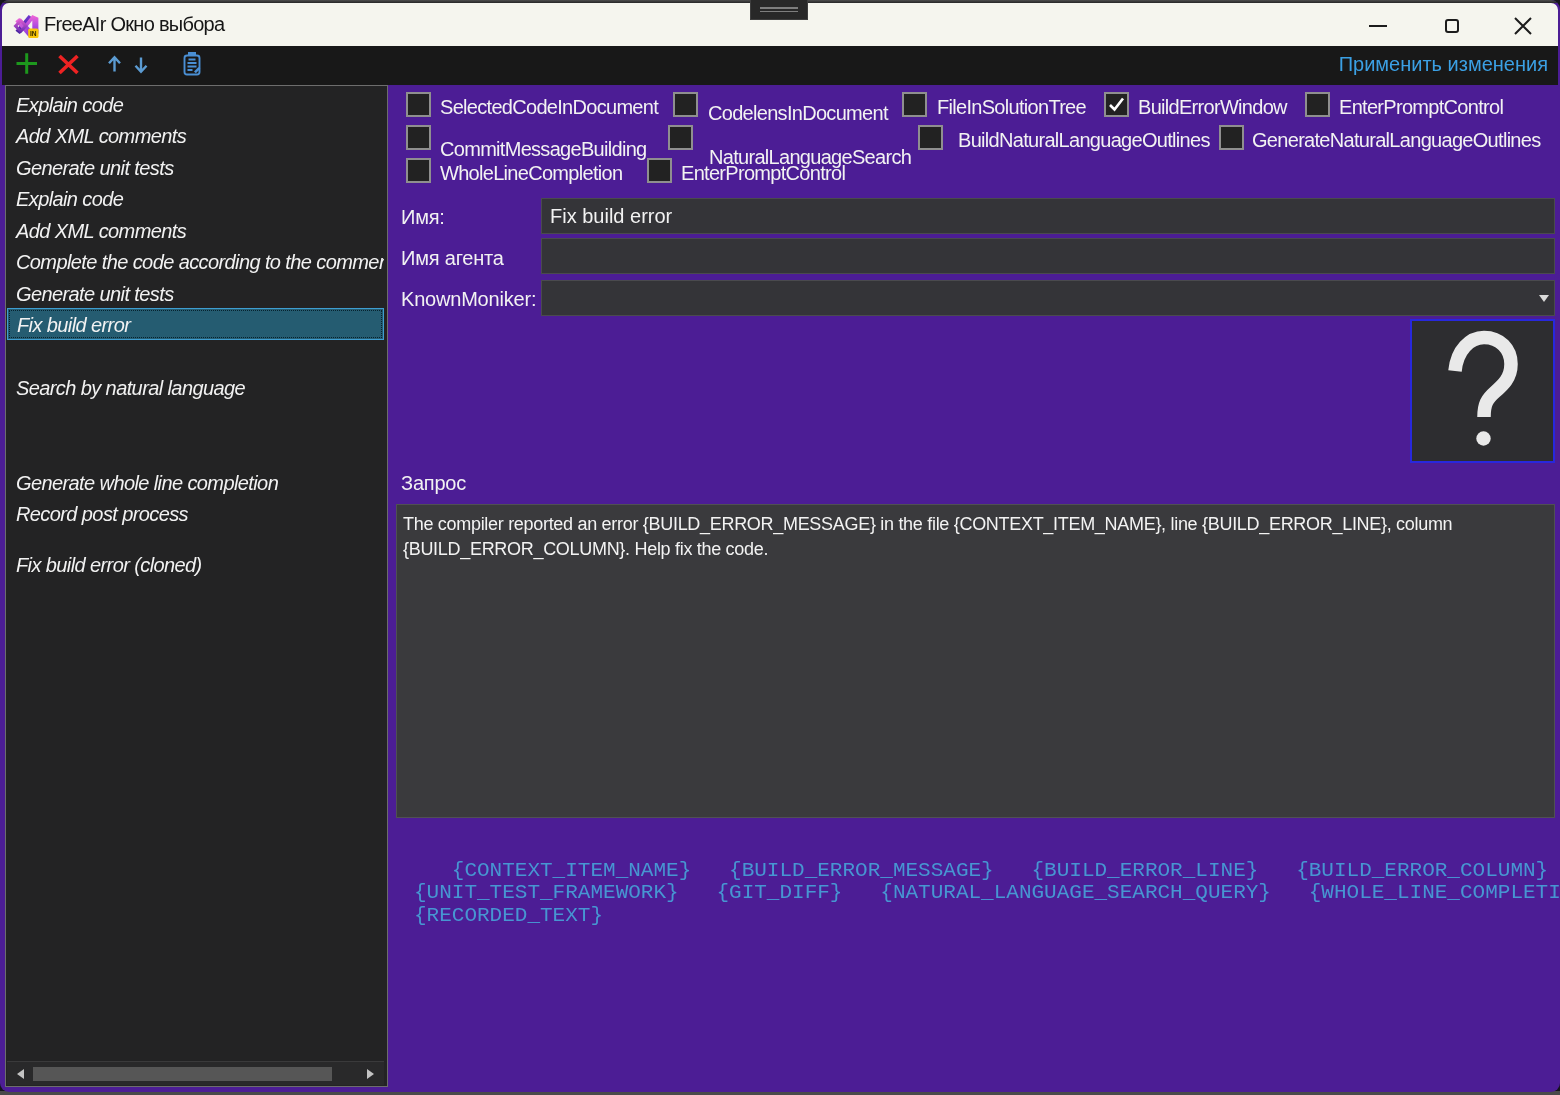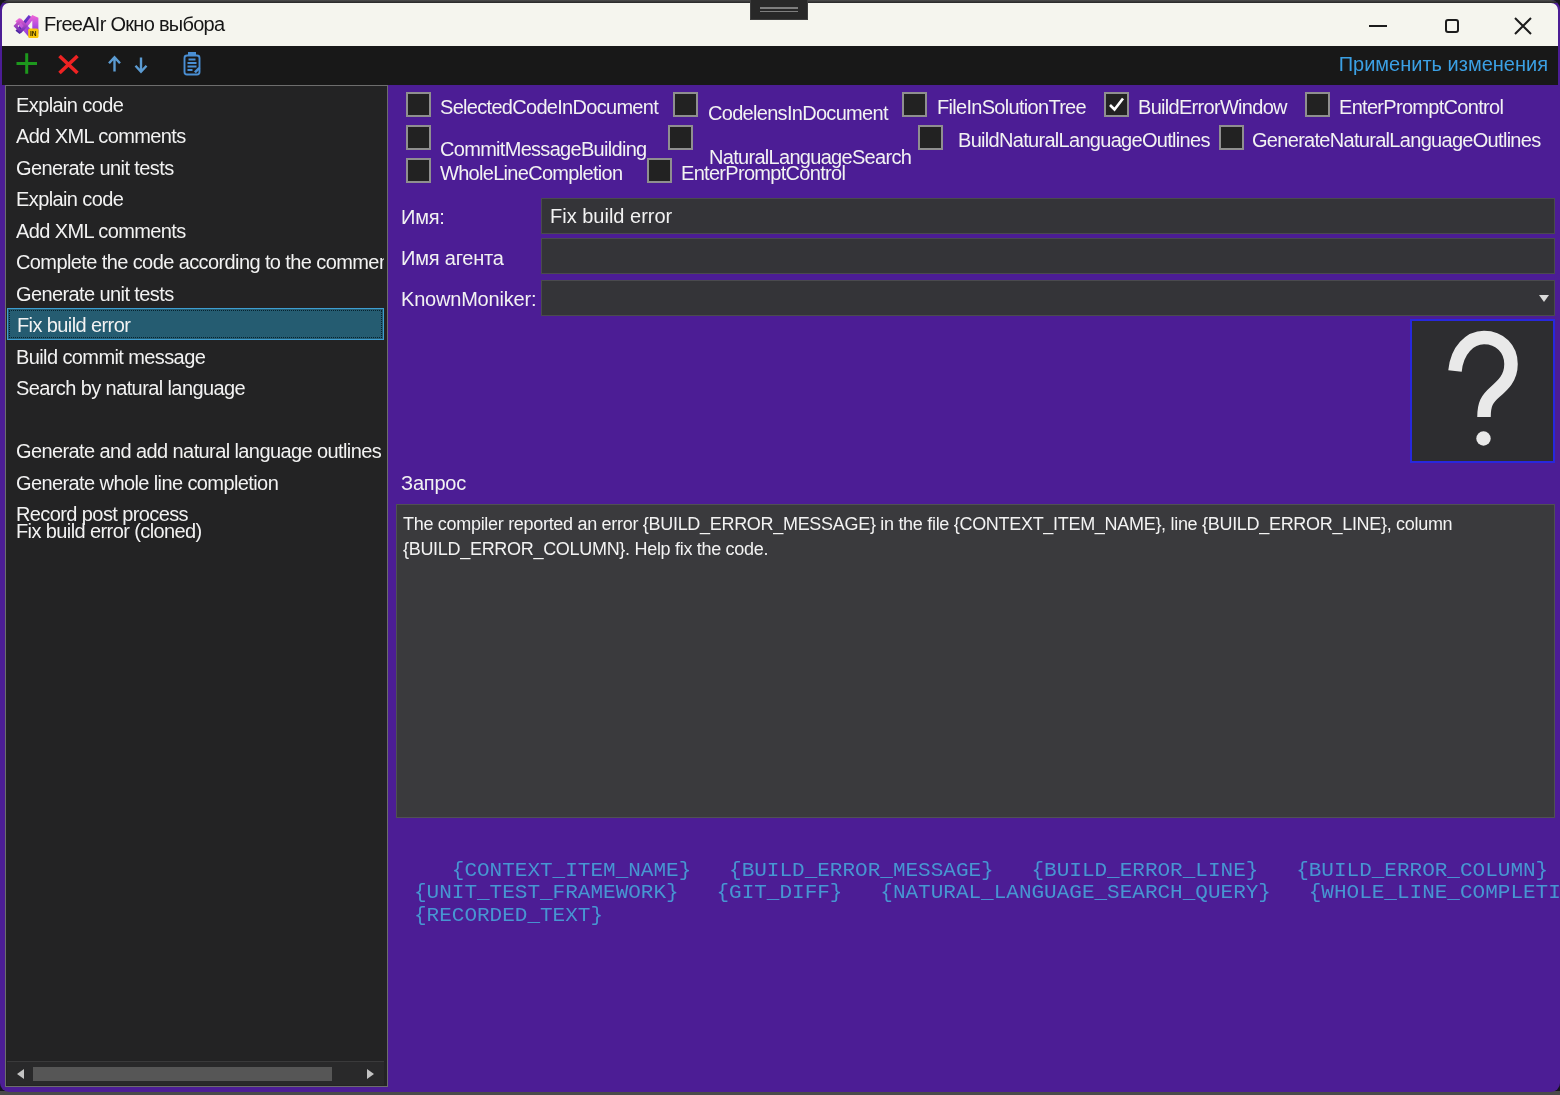--- a/index.html
+++ b/index.html
@@ -18,21 +18,21 @@
   #title { position:absolute; left:42px; top:10px; font-size:20px; letter-spacing:-0.72px; color:#161616; }
   #btn-min { position:absolute; left:1367px; top:22px; width:18px; height:2px; background:#1c1c1c; }
   #btn-max { position:absolute; left:1443px; top:16px; width:14px; height:14px;
              border:2px solid #1c1c1c; border-radius:3px; }
   #btn-close { position:absolute; left:1511px; top:13px; width:20px; height:20px; }
   
   #toolbar { position:absolute; left:2px; top:46px; width:1556px; height:39px; background:#181818; }
   #applylink { position:absolute; right:12px; top:53px; font-size:20px; color:#3ba0e4; }
   
   #listpanel { position:absolute; left:5px; top:85px; width:383px; height:1002px;
-               border:1.5px solid #6d6d6d; background:#232324; overflow:hidden; }
+               border:1.5px solid #6d6d6d; background:#232324; overflow:hidden;font-style:italic; }
   .li { position:absolute; left:1px; width:377px; height:31.5px; line-height:31.5px; padding-top:2px;
         padding-left:9px; font-size:20px; letter-spacing:-0.6px; color:#f2f2f2; white-space:nowrap; overflow:hidden; }
   .li.sel { background:#255c71; border:1.5px solid #3e9dd0; line-height:28.5px; }
   .li.sel:after { content:""; position:absolute; left:1px; top:1px; right:1px; bottom:1px;
                   border:1px dotted #06222e; }
   
   #hscroll { position:absolute; left:1px; bottom:1px; width:377px; height:24px; background:#29292a;
              border-top:1px solid #3a3a3b; }
   #hthumb { position:absolute; left:26px; top:5px; width:299px; height:14px; background:#565656; }
   .arr { position:absolute; width:0; height:0; top:5px; }
@@ -120,26 +120,24 @@
 
   <div id="listpanel">
       <div class="li" style="top:1.5px">Explain code</div>
     <div class="li" style="top:33.0px">Add XML comments</div>
     <div class="li" style="top:64.5px">Generate unit tests</div>
     <div class="li" style="top:96.0px">Explain code</div>
     <div class="li" style="top:127.5px">Add XML comments</div>
     <div class="li" style="top:159.0px">Complete the code according to the comment</div>
     <div class="li" style="top:190.5px">Generate unit tests</div>
     <div class="li sel" style="top:222.0px">Fix build error</div>
-    <div class="li" style="top:253.5px">Build commit message</div>
     <div class="li" style="top:285.0px">Search by natural language</div>
-    <div class="li" style="top:348.0px">Generate and add natural language outlines</div>
     <div class="li" style="top:379.5px">Generate whole line completion</div>
     <div class="li" style="top:411.0px">Record post process</div>
-    <div class="li" style="top:428px">Fix build error (cloned)</div>
+    <div class="li" style="top:462px">Fix build error (cloned)</div>
     <div id="hscroll">
         <div id="hthumb"></div>
         <div class="arr" id="arrL"></div>
         <div class="arr" id="arrR"></div>
       </div>
     </div>
   <div id="hscrollwrap"></div>
 
   <div id="cbgroups">
       <div class="cb" style="left:405.5px;top:91.5px"></div>

